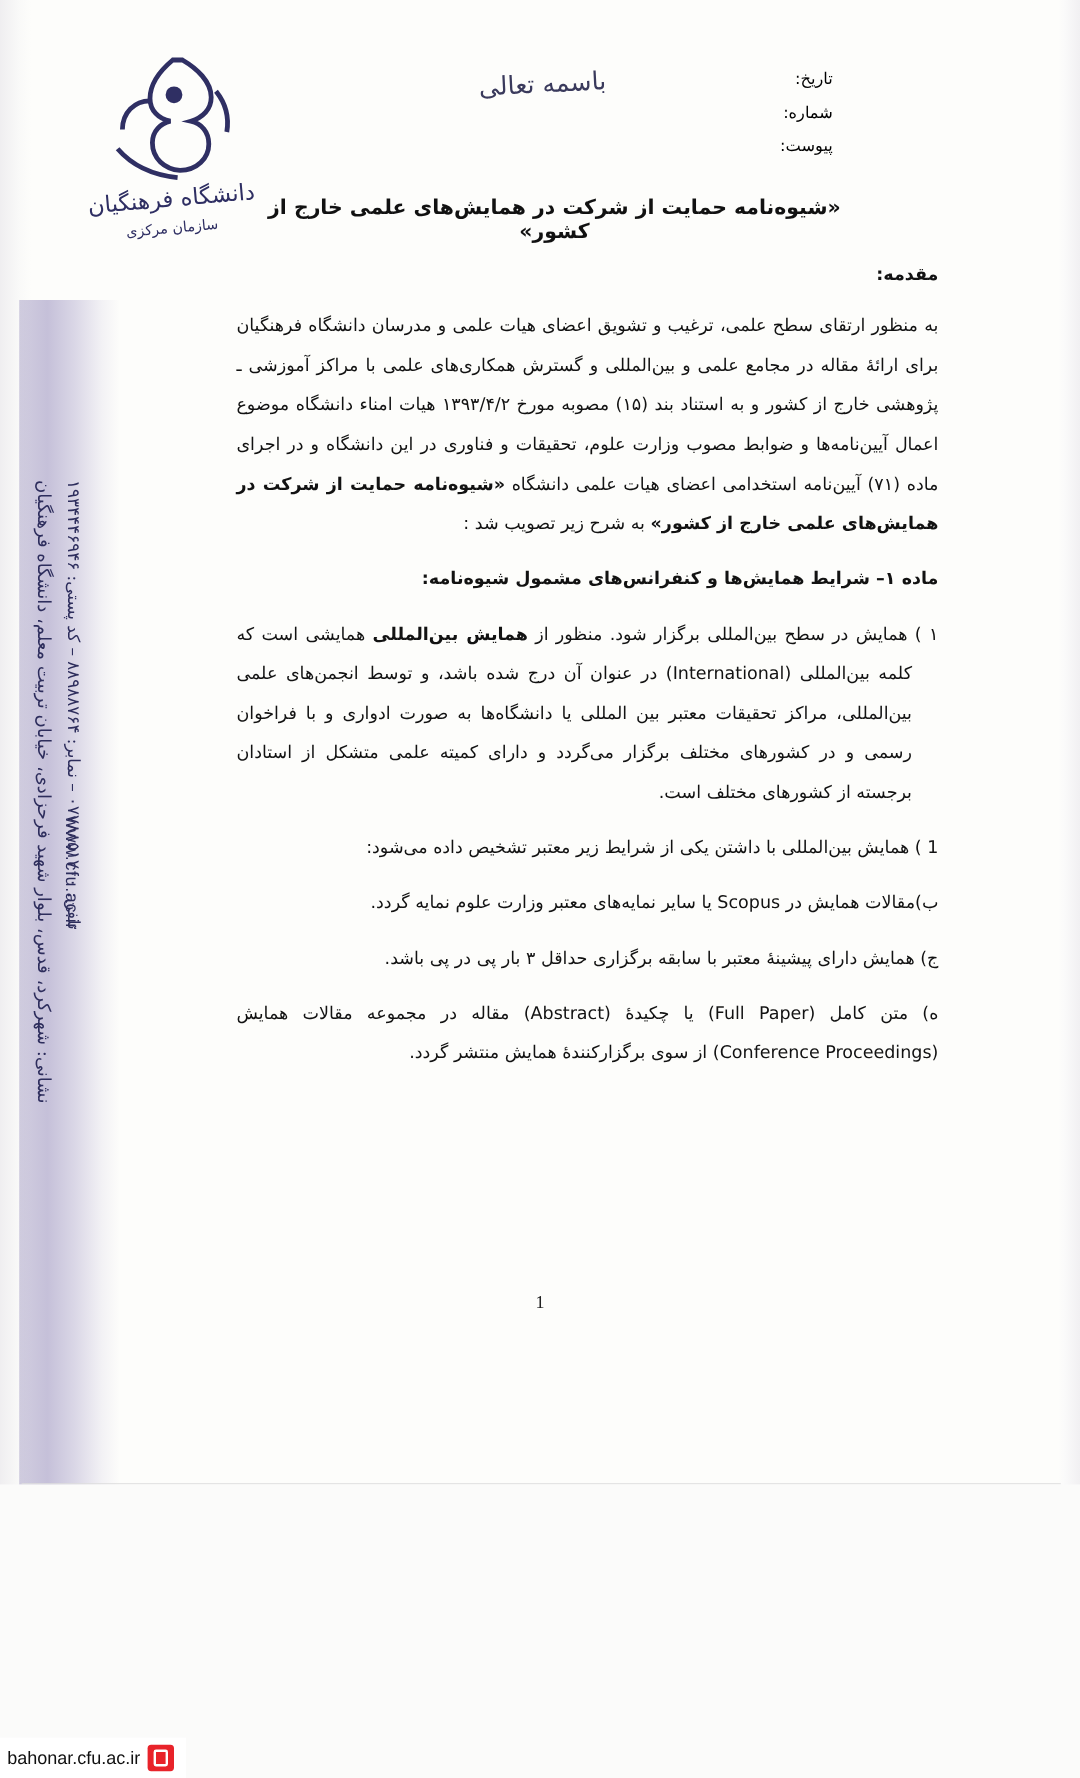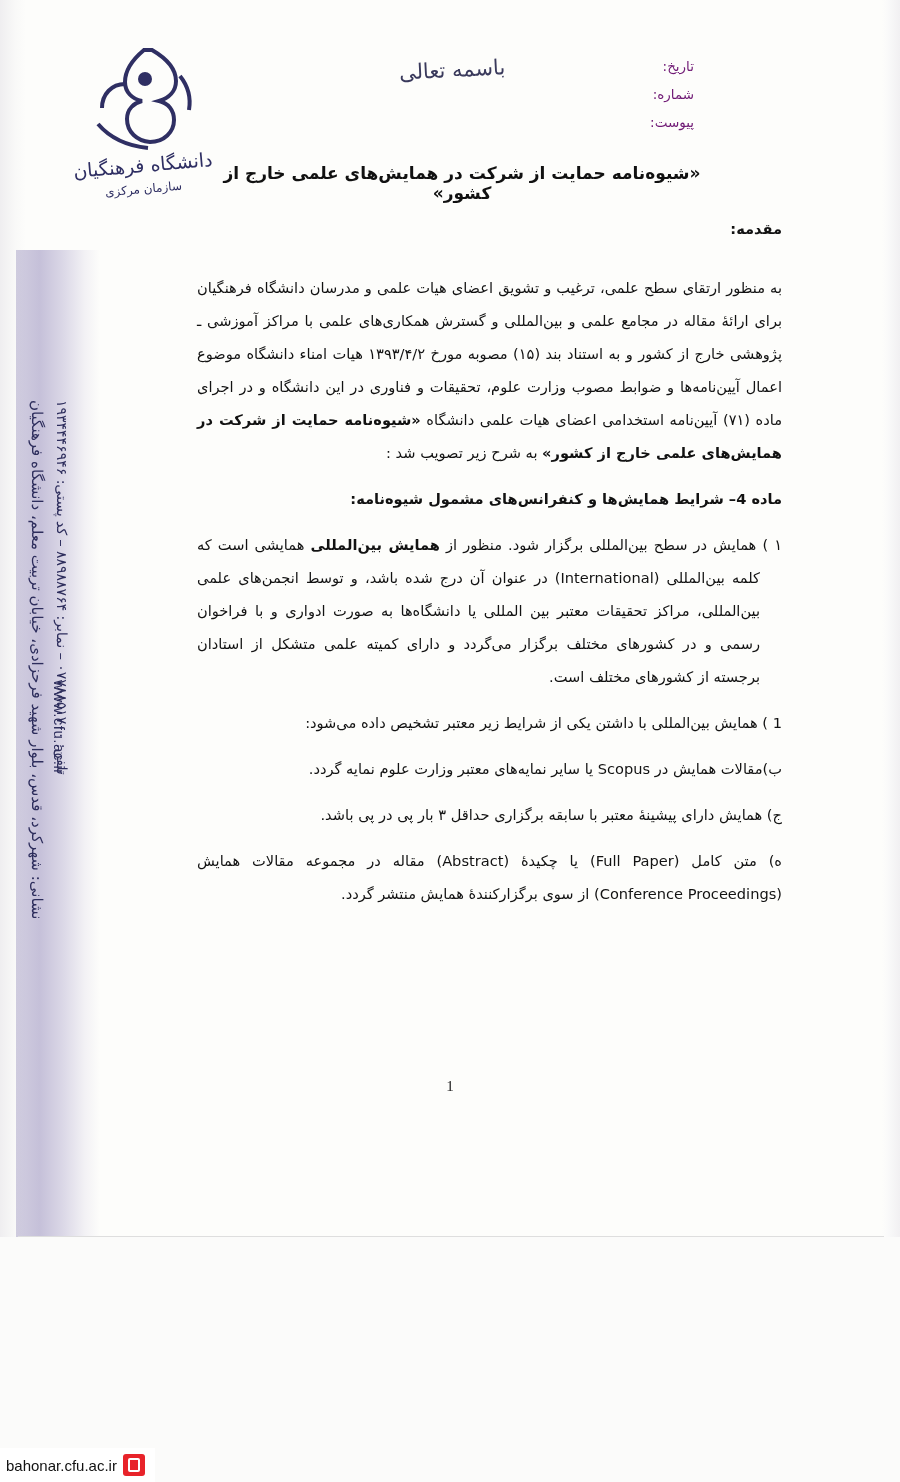--- a/index.html
+++ b/index.html
@@ -47,21 +47,21 @@
 
   
   .hdr-fields {
     position: absolute;
     top: 52px;
     right: 206px;
     width: 110px;
     text-align: right;
     font-family: "DejaVu Sans", sans-serif;
     font-size: 13.5px;
-    color: #701a75;
+    color: #000000;
     line-height: 28px;
   }
   .hdr-fields div { white-space: nowrap; }
 
   .basmala {
     position: absolute;
     top: 58px;
     right: 395px;
     font-family: "DejaVu Serif", serif;
     font-size: 21px;
@@ -189,21 +189,21 @@
     font-size: 14.6px;
     line-height: 33px;
     text-align: justify;
   }
   .content p { margin: 0 0 13px 0; }
   .lbl { font-weight: bold; }
   .lead-label {
     font-weight: bold;
     display: block;
     text-align: right;
-    margin-bottom: 26px;
+    margin-bottom: 10px;
   }
   .indent-hang { padding-right: 22px; text-indent: -22px; }
 
   .page-number {
     position: absolute;
     top: 1078px;
     left: 0; right: 0;
     text-align: center;
     font-family: "Liberation Serif", serif;
     font-size: 15px;
@@ -283,21 +283,21 @@
   </div>
 
   <div class="doc-title">«شیوه‌نامه حمایت از شرکت در همایش‌های علمی خارج از کشور»</div>
 
   <div class="content">
 
     <span class="lead-label">مقدمه:</span>
 
     <p><span>به منظور ارتقای سطح علمی، ترغیب و تشویق اعضای هیات علمی و مدرسان دانشگاه فرهنگیان برای ارائهٔ مقاله در مجامع علمی و بین‌المللی و گسترش همکاری‌های علمی با مراکز آموزشی ـ پژوهشی خارج از کشور و به استناد بند (۱۵) مصوبه مورخ ۱۳۹۳/۴/۲ هیات امناء دانشگاه موضوع اعمال آیین‌نامه‌ها و ضوابط مصوب وزارت علوم، تحقیقات و فناوری در این دانشگاه و در اجرای ماده (۷۱) آیین‌نامه استخدامی اعضای هیات علمی دانشگاه </span><span class="lbl">«شیوه‌نامه حمایت از شرکت در همایش‌های علمی خارج از کشور»</span><span> به شرح زیر تصویب شد :</span></p>
 
-    <p class="lbl">ماده 4– شرایط همایش‌ها و کنفرانس‌های مشمول شیوه‌نامه:</p>
+    <p class="lbl">ماده ۱– شرایط همایش‌ها و کنفرانس‌های مشمول شیوه‌نامه:</p>
 
     <p class="indent-hang"><span>۱ )  همایش در سطح بین‌المللی برگزار شود. منظور از </span><span class="lbl">همایش بین‌المللی</span><span> همایشی است که کلمه بین‌المللی (International) در عنوان آن درج شده باشد، و توسط انجمن‌های علمی بین‌المللی، مراکز تحقیقات معتبر بین المللی یا دانشگاه‌ها به صورت ادواری و با فراخوان رسمی و در کشورهای مختلف برگزار می‌گردد و دارای کمیته علمی متشکل از استادان برجسته از کشورهای مختلف است.</span></p>
 
     <p class="indent-hang">1 )  همایش بین‌المللی با داشتن یکی از شرایط زیر معتبر تشخیص داده می‌شود:</p>
 
 
     <p>ب)مقالات همایش در Scopus یا سایر نمایه‌های معتبر وزارت علوم نمایه گردد.</p>
 
     <p>ج) همایش دارای پیشینهٔ معتبر با سابقه برگزاری حداقل ۳ بار پی در پی باشد.</p>
 

